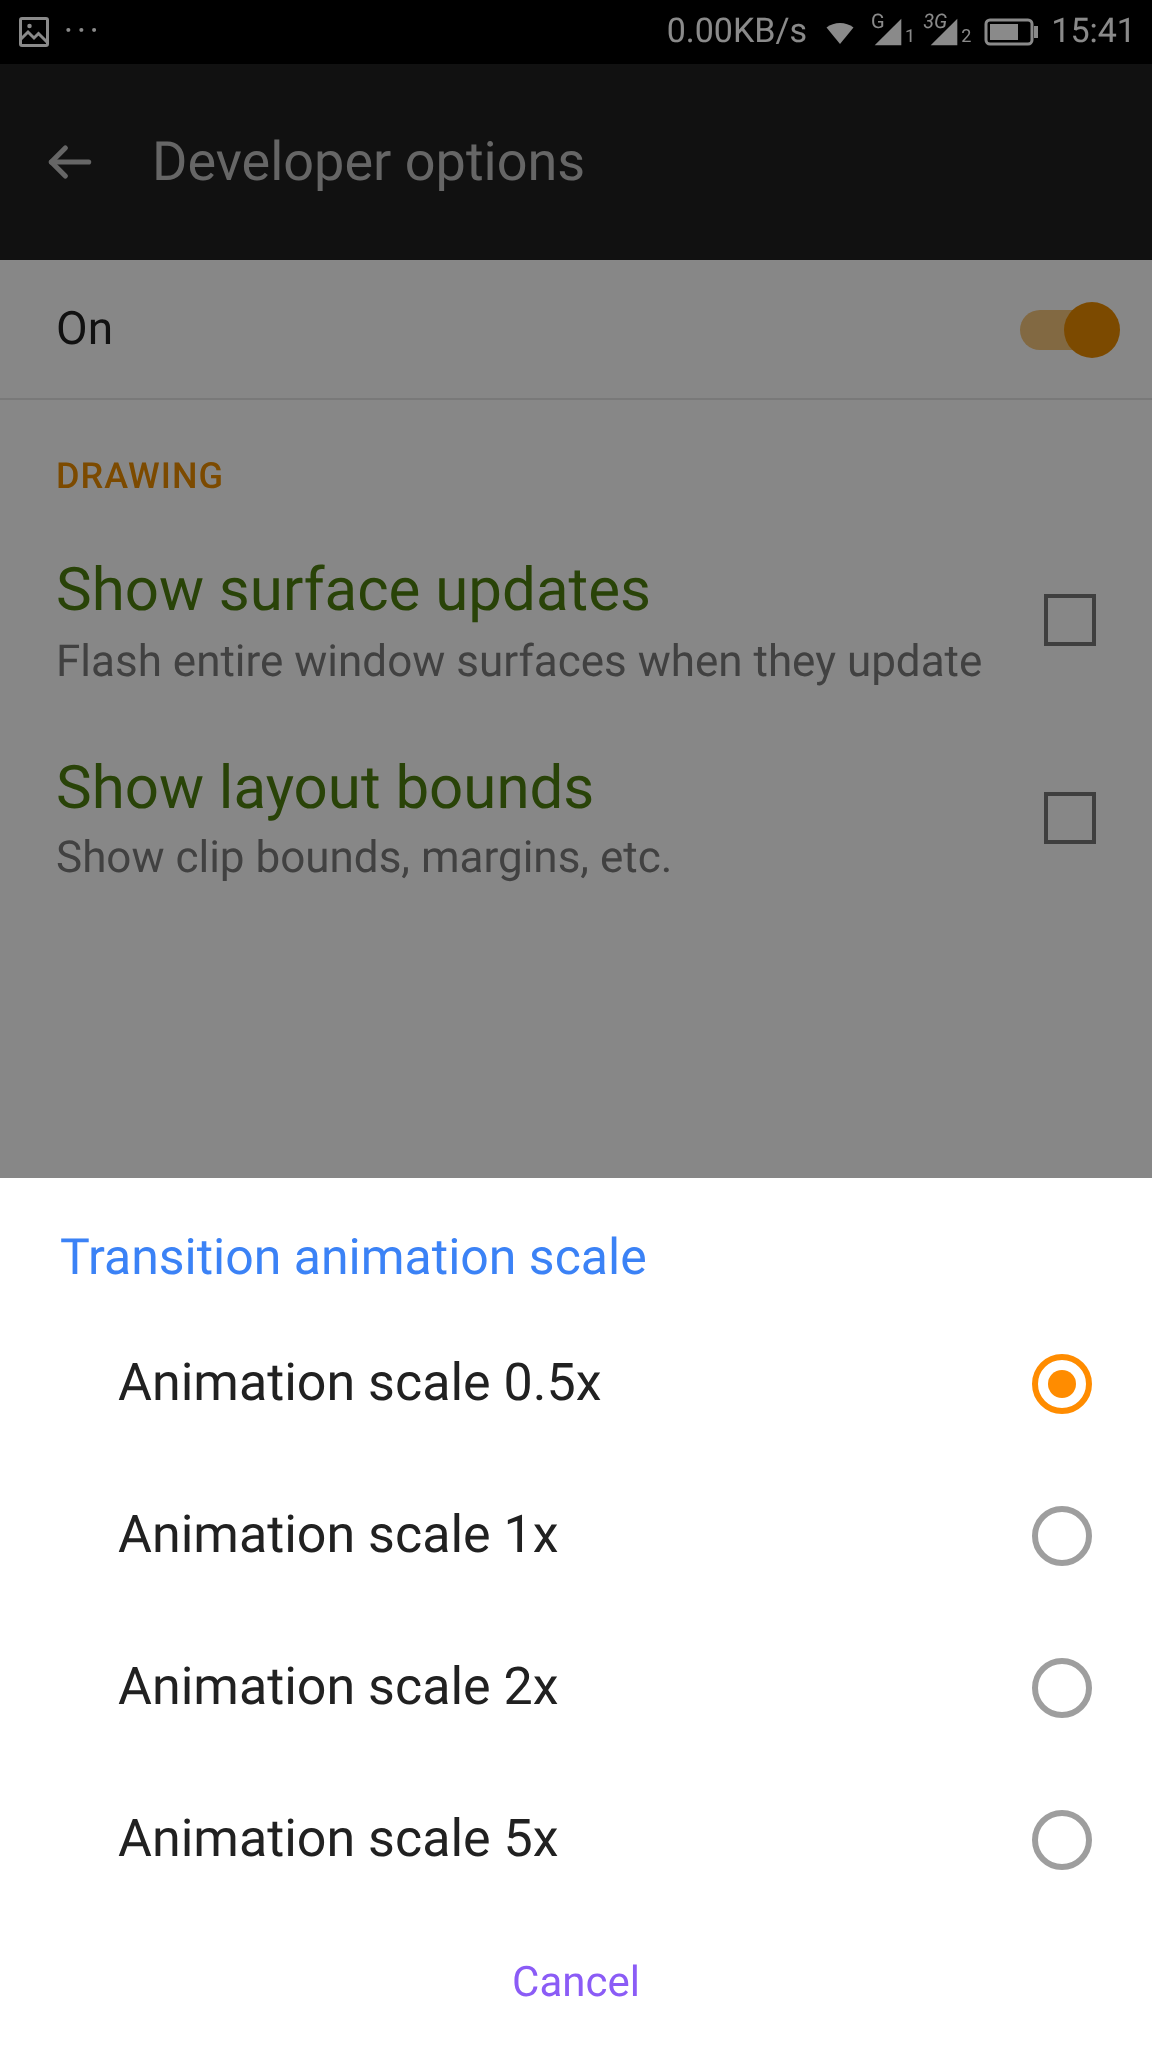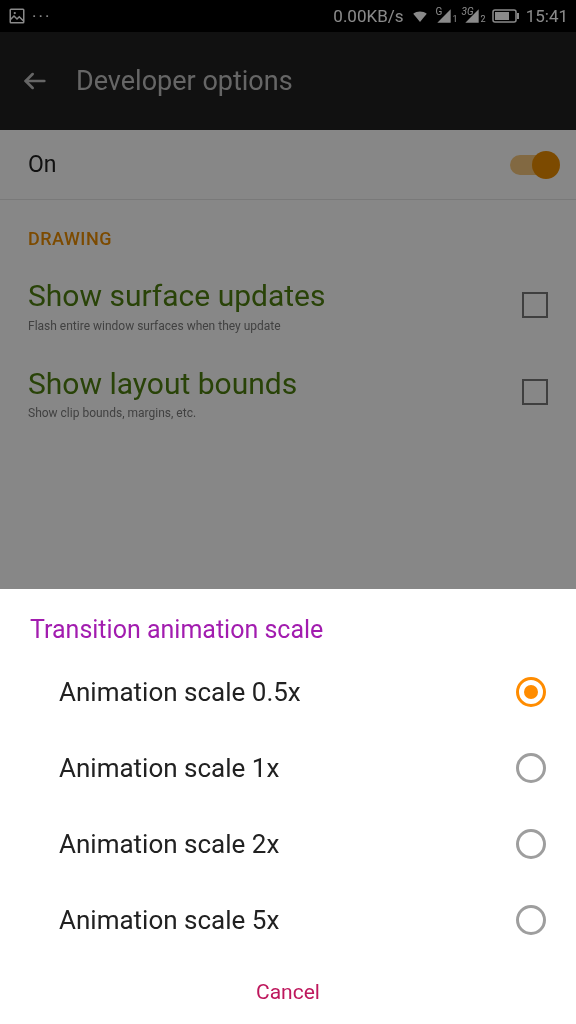--- a/index.html
+++ b/index.html
@@ -57,39 +57,39 @@
   }
 
   .pref {
     padding: 14px 28px 18px;
     display: flex;
     align-items: center;
     justify-content: space-between;
     gap: 20px;
   }
   .pref .text .title { font-size: 30px; color: #4d7c0f; line-height:1.25;}
-  .pref .text .summary { font-size: 12px; color: #787878; margin-top:4px;}
+  .pref .text .summary { font-size: 22px; color: #787878; margin-top:4px;}
   .checkbox {
     width: 26px; height: 26px; border: 2px solid #757575; flex: 0 0 auto;
   }
 
   
   .overlay {
     position: absolute; inset: 0;
     background: rgba(0,0,0,0.46);
   }
 
   .dialog {
     position: absolute;
     left: 0; right: 0; bottom: 0;
     background: #fff;
     padding-top: 26px;
   }
   .dialog-title {
-    color: #a21caf;
+    color: #3b82f6;
     font-size: 25px;
     font-weight: 400;
     padding: 0 30px 10px;
   }
   .radio-item {
     display: flex;
     align-items: flex-end;
     justify-content: space-between;
     padding: 23px 30px;
     font-size: 26px;
@@ -101,21 +101,21 @@
     border: 3px solid #9e9e9e; flex: 0 0 auto;
     display:flex; align-items:center; justify-content:center;
   }
   .radio.checked { border-color: #ff8c00; }
   .radio.checked::after {
     content:""; width:14px; height:14px; border-radius:50%; background:#ff8c00;
   }
   .dialog-cancel {
     text-align: center;
     font-size: 21px;
-    color: #be185d;
+    color: #8b5cf6;
     padding: 22px 0 20px;
   }
 </style>
 </head>
 <body>
 
 <div class="statusbar">
   <div class="statusbar-left">
     <span>
       <svg width="18" height="18" viewBox="0 0 24 24" fill="none" stroke="#fff" stroke-width="2">

